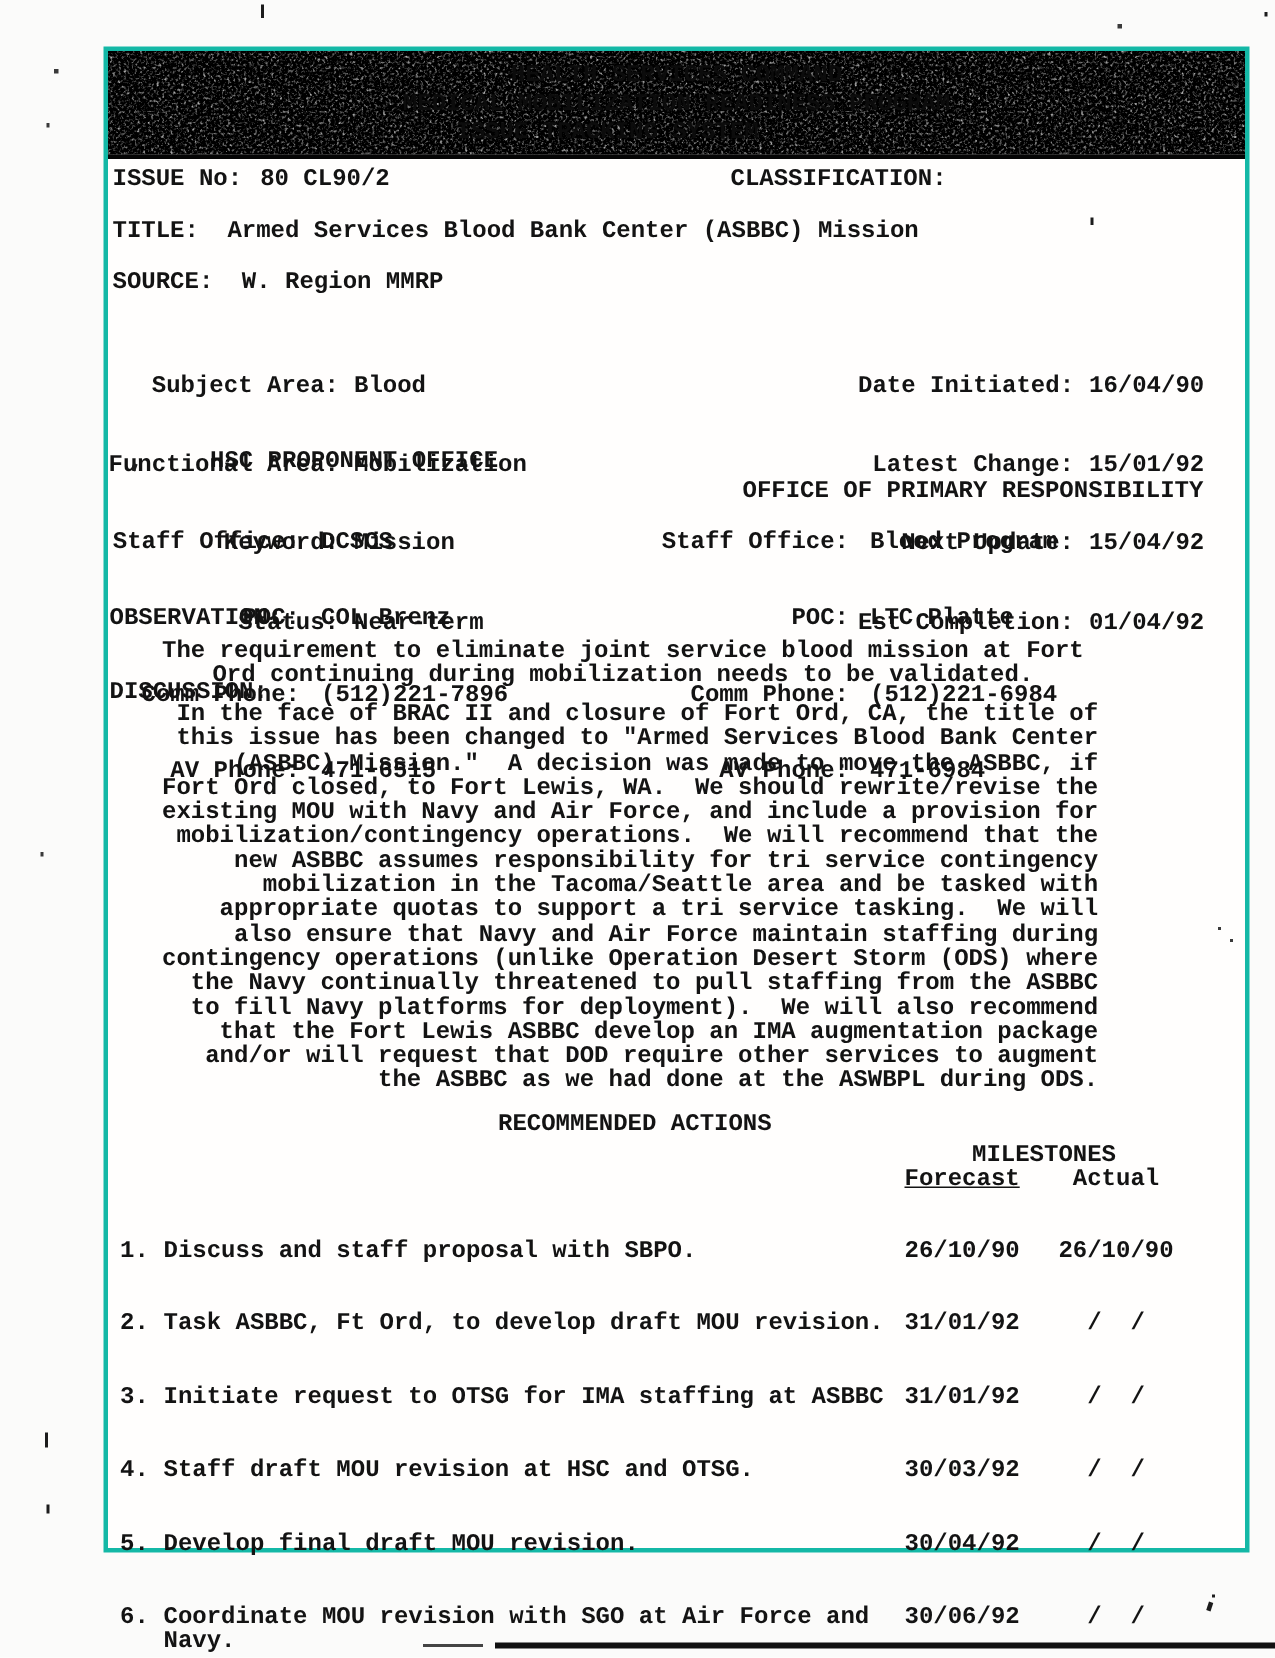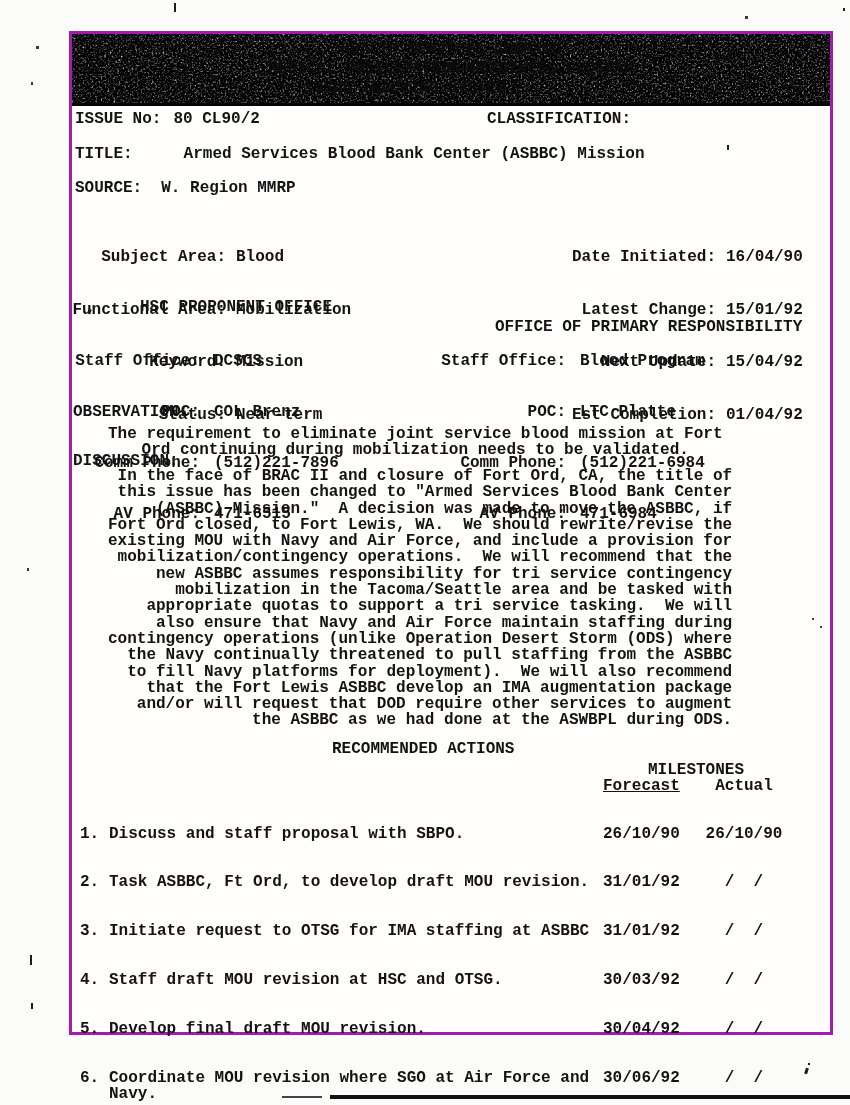--- a/index.html
+++ b/index.html
@@ -8,21 +8,21 @@
     position:relative;
     background:#fbfbfa;
     font-family:"Liberation Mono","DejaVu Sans Mono",monospace;
     color:#131313;
     overflow:hidden;
     font-weight:bold;
     font-size:16px;
   }
   .frame {
     position:absolute; left:69px; top:31px; width:764px; height:1004px;
-    border:3px solid #a21caf; background:#fffefd;
+    border:3px solid #14b8a6; background:#fffefd;
   }
   
   .band {
     position:absolute; left:0; top:0; width:758px; height:72px;
     border-bottom:3px solid #050505; background:#aeaeae; overflow:hidden;
   }
   .band svg { position:absolute; left:0; top:0; }
   .band-text { position:relative; text-align:center; padding-top:7px; }
   .band-text div {
     font-size:16px; line-height:19px; font-weight:bold; color:#0c0c0c;
@@ -83,21 +83,21 @@
     </div>
   </div>
 
   <div class="abs row" style="left:3px; top:76px;">
     <span>ISSUE No:</span>
     <span class="gap12">80 CL90/2</span>
   </div>
   <div class="abs" style="left:415px; top:76px;">CLASSIFICATION:</div>
   <div class="abs" style="left:572px; top:76px;"></div>
 
-  <div class="abs row" style="left:3px; top:111px;gap:32px;">
+  <div class="abs row" style="left:3px; top:111px;">
     <span>TITLE:</span>
     <span class="gap19">Armed Services Blood Bank Center (ASBBC) Mission</span>
   </div>
 
   <div class="abs row" style="left:3px; top:145px;">
     <span>SOURCE:</span>
     <span class="gap19">W. Region MMRP</span>
   </div>
 
   <div class="abs meta" style="left:0px; top:180px;">
@@ -236,21 +236,21 @@
       <span class="aac">/  /</span>
     </div>
     <div class="arow">
       <span class="anum">5.</span>
       <span class="atext">Develop final draft MOU revision.</span>
       <span class="afc">30/04/92</span>
       <span class="aac">/  /</span>
     </div>
     <div class="arow">
       <span class="anum">6.</span>
-      <span class="atext">Coordinate MOU revision where SGO at Air Force and
+      <span class="atext">Coordinate MOU revision with SGO at Air Force and
 Navy.</span>
       <span class="afc">30/06/92</span>
       <span class="aac">/  /</span>
     </div>
     
   </div>
 
 </div>
 
 <div class="art" style="left:174px; top:3px; width:2px; height:9px;"></div>

